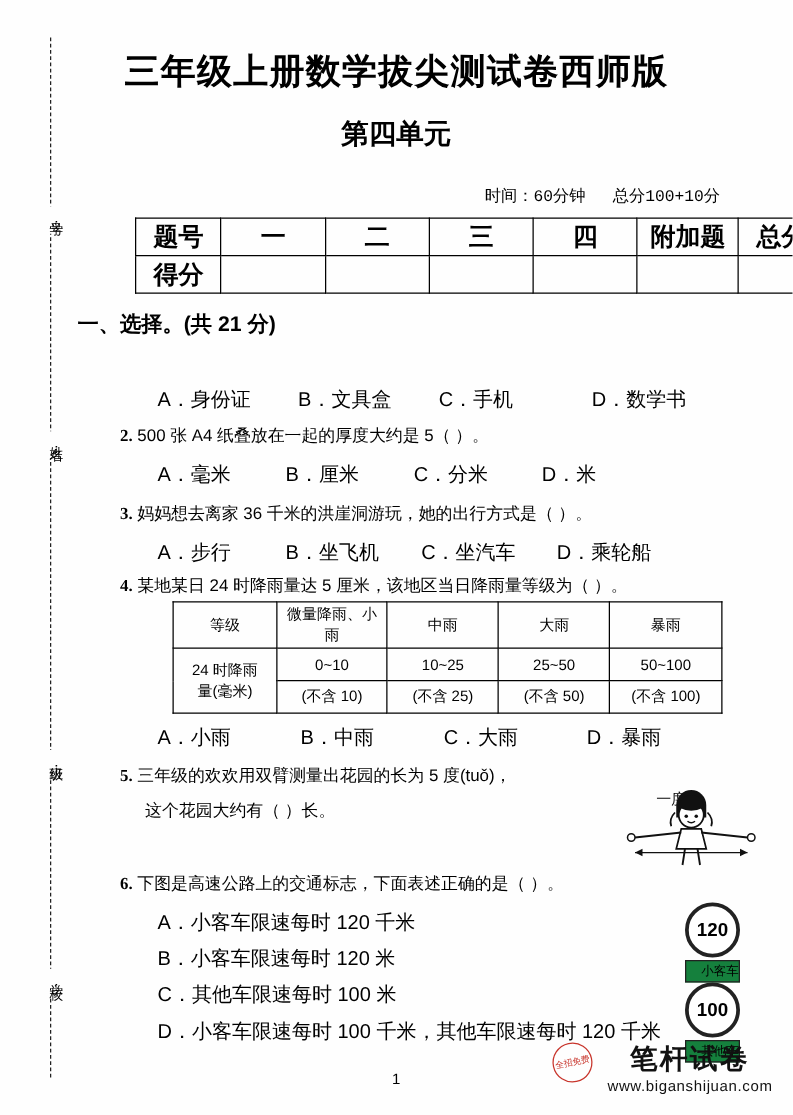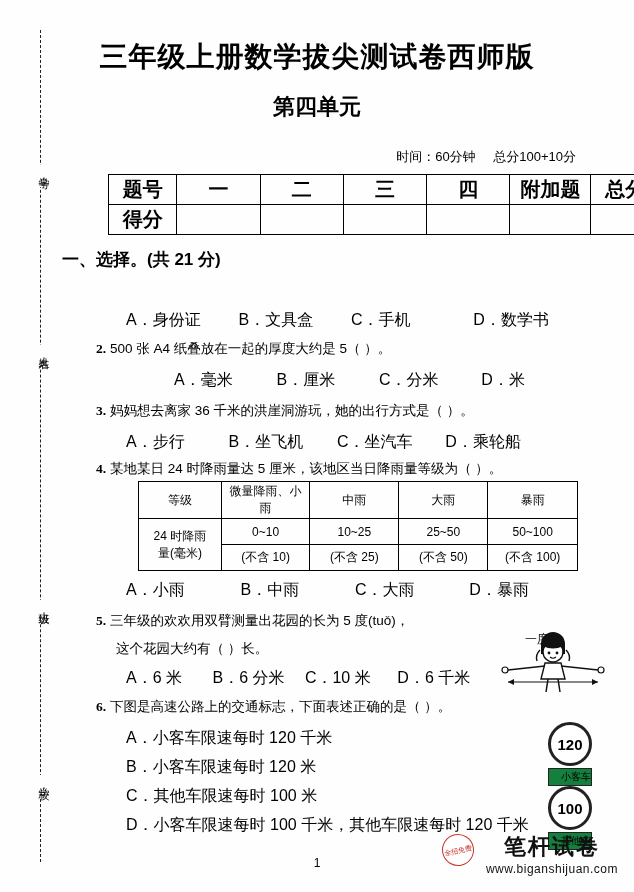--- a/index.html
+++ b/index.html
@@ -61,21 +61,21 @@
     text-align: center;
     font-size: 22px;
     font-weight: bold;
     font-family: "Liberation Sans", sans-serif;
   }
   .meta {
     position: absolute;
     right: 58px;
     top: 148px;
     font-size: 13px;
-    font-family: Liberation Sans, sans-serif;
+    font-family: Liberation Mono, monospace;
   }
   .meta span { margin-left: 14px; }
 
   
   .score-table {
     position: absolute;
     left: 108px;
     top: 174px;
     width: 552px;
     border-collapse: collapse;
@@ -280,21 +280,21 @@
     <span style="width:108px;">B．文具盒</span>
     <span style="width:118px;">C．手机</span>
     <span>D．数学书</span>
   </div>
 
   <div class="q" style="left:96px; top:340px;">
     <span class="num">2.</span>
     <span>500 张 A4 纸叠放在一起的厚度大约是 5（        ）。</span>
   </div>
   <div class="opts" style="left:126px; top:370px;">
-    <span style="width:98px;margin-left:48px;">A．毫米</span>
+    <span style="width:98px;">A．毫米</span>
     <span style="width:98px;">B．厘米</span>
     <span style="width:98px;">C．分米</span>
     <span>D．米</span>
   </div>
 
   <div class="q" style="left:96px; top:402px;">
     <span class="num">3.</span>
     <span>妈妈想去离家 36 千米的洪崖洞游玩，她的出行方式是（        ）。</span>
   </div>
   <div class="opts" style="left:126px; top:432px;">
@@ -342,26 +342,20 @@
     <span style="width:110px;">B．中雨</span>
     <span style="width:110px;">C．大雨</span>
     <span>D．暴雨</span>
   </div>
 
   <div class="q" style="left:96px; top:612px;">
     <span class="num">5.</span>
     <span>三年级的欢欢用双臂测量出花园的长为 5 度(tuǒ)，</span>
   </div>
   <div class="q" style="left:116px; top:640px;">这个花园大约有（      ）长。</div>
-  <div class="opts" style="left:126px; top:668px;">
-    <span style="width:82px;">A．6 米</span>
-    <span style="width:88px;">B．6 分米</span>
-    <span style="width:88px;">C．10 米</span>
-    <span>D．6 千米</span>
-  </div>
 
   <div class="once">一度</div>
   <svg class="girl" viewBox="0 0 108 66">
 
     <path d="M43 14 a12 12 0 0 1 24 0 v10 h-24 z" fill="#111"></path>
 
     <circle cx="55" cy="22" r="10" fill="#fff" stroke="#111" stroke-width="1.4"></circle>
     <path d="M45 16 a10 10 0 0 1 20 0 q-10 5 -20 0 z" fill="#111"></path>
     <circle cx="51" cy="23" r="1.4" fill="#111"></circle>
     <circle cx="59" cy="23" r="1.4" fill="#111"></circle>

